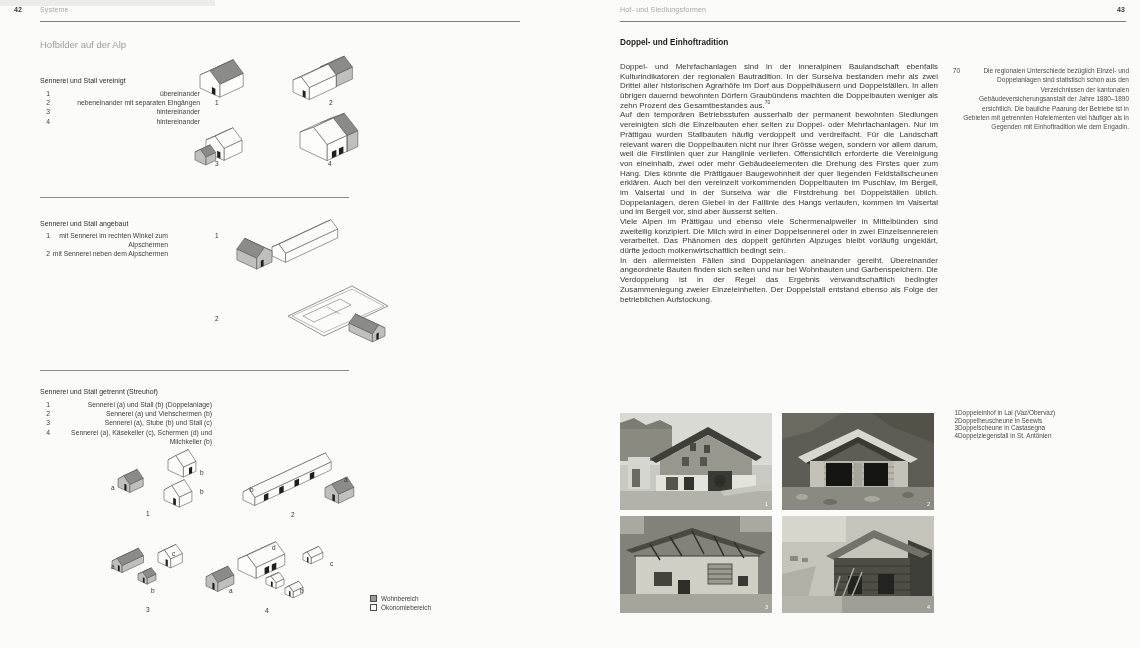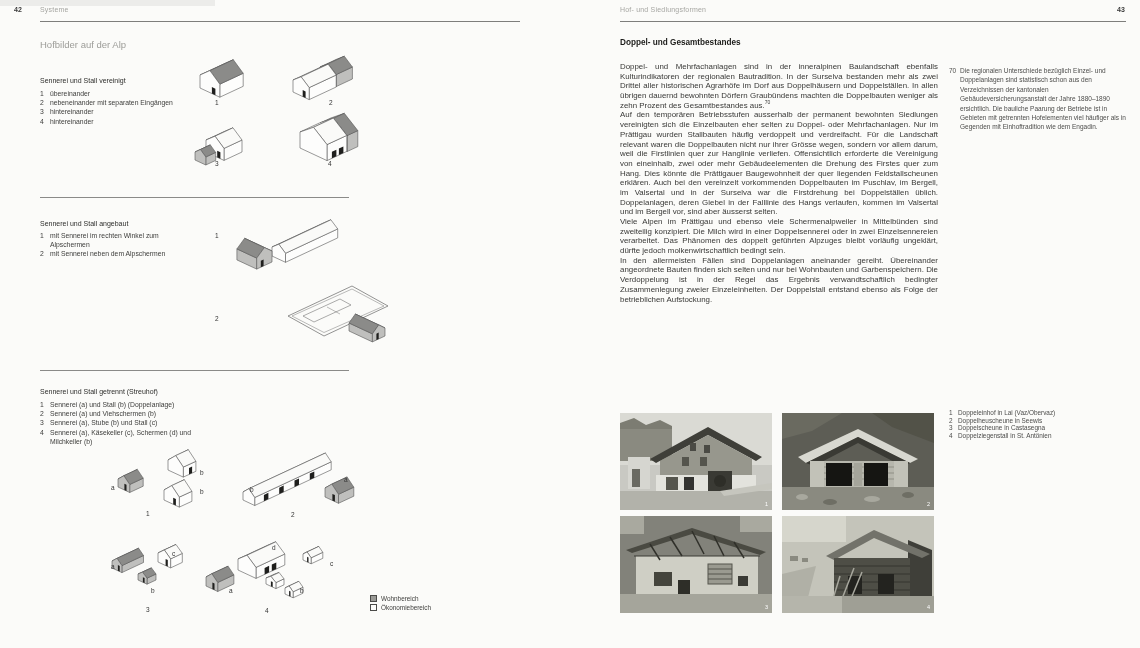--- a/index.html
+++ b/index.html
@@ -1,18 +1,18 @@
 <!DOCTYPE html>
 <html lang="de"><head>
 <meta charset="utf-8">
 <style>
   html,body{margin:0;padding:0;background:#e8e8e5;}
   .page{position:relative;width:1140px;height:648px;background:#fbfbf9;overflow:hidden;
         font-family:"Liberation Sans",sans-serif;-webkit-font-smoothing:antialiased;}
-  .abs{position:absolute;}
+  .abs{position:absolute;text-align:right;}
   .scan-strip{left:0;top:0;width:215px;height:6px;background:#ececea;}
   .running-head{font-size:7px;color:#a6a6a2;letter-spacing:.2px;}
   .pagenum{font-size:7px;font-weight:bold;color:#3a3a3a;}
   .rule{height:1px;background:#7e7e7c;}
   .rule-thin{height:1px;background:#8a8a88;}
   .section-title{font-size:9.5px;color:#9c9c98;}
   .group-heading{font-size:7px;color:#2e2e2c;}
   .list{display:block;}
   .li{display:flex;font-size:6.8px;line-height:9.2px;color:#3e3e3c;}
   .li-n{flex:none;width:10px;}
@@ -265,21 +265,21 @@
         <span>Ökonomiebereich</span>
       </div>
     </div>
   </div>
 
   <div>
     <span class="abs running-head" style="left:620px;top:6px">Hof- und Siedlungsformen</span>
     <span class="abs pagenum" style="left:1117px;top:6px">43</span>
     <div class="abs rule" style="left:620px;top:21px;width:506px"></div>
 
-    <div class="abs article-title" style="left:620px;top:38px">Doppel- und Gesamtbestandes</div>
+    <div class="abs article-title" style="left:620px;top:38px">Doppel- und Einhoftradition</div>
 
     <div class="abs body-text" style="left:620px;top:62px">
       <p><span>Doppel- und Mehrfachanlagen sind in der inneralpinen Baulandschaft ebenfalls Kulturindikatoren der regionalen Bautradition. In der Surselva bestanden mehr als zwei Drittel aller historischen Agrarhöfe im Dorf aus Doppelhäusern und Doppelställen. In allen übrigen dauernd bewohnten Dörfern Graubündens machten die Doppelbauten weniger als zehn Prozent des Gesamtbestandes aus.</span><sup>70</sup></p>
       <p>Auf den temporären Betriebsstufen ausserhalb der permanent bewohnten Siedlungen vereinigten sich die Einzelbauten eher selten zu Doppel- oder Mehrfachanlagen. Nur im Prättigau wurden Stallbauten häufig verdoppelt und verdreifacht. Für die Landschaft relevant waren die Doppelbauten nicht nur ihrer Grösse wegen, sondern vor allem darum, weil die Firstlinien quer zur Hanglinie verliefen. Offensichtlich erforderte die Vereinigung von eineinhalb, zwei oder mehr Gebäudeelementen die Drehung des Firstes quer zum Hang. Dies könnte die Prättigauer Baugewohnheit der quer liegenden Feldstallscheunen erklären. Auch bei den vereinzelt vorkommenden Doppelbauten im Puschlav, im Bergell, im Valsertal und in der Surselva war die Firstdrehung bei Doppelställen üblich. Doppelanlagen, deren Giebel in der Falllinie des Hangs verlaufen, kommen im Valsertal und im Bergell vor, sind aber äusserst selten.</p>
       <p>Viele Alpen im Prättigau und ebenso viele Schermenalpweiler in Mittelbünden sind zweiteilig konzipiert. Die Milch wird in einer Doppelsennerei oder in zwei Einzelsennereien verarbeitet. Das Phänomen des doppelt geführten Alpzuges bleibt vorläufig ungeklärt, dürfte jedoch molkenwirtschaftlich bedingt sein.</p>
       <p>In den allermeisten Fällen sind Doppelanlagen aneinander gereiht. Übereinander angeordnete Bauten finden sich selten und nur bei Wohnbauten und Garbenspeichern. Die Verdoppelung ist in der Regel das Ergebnis verwandtschaftlich bedingter Zusammenlegung zweier Einzeleinheiten. Der Doppelstall entstand ebenso als Folge der betrieblichen Aufstockung.</p>
     </div>
 
     <div class="abs margin-note" style="left:949px;top:66px">
       <span class="fn-n">70</span>

